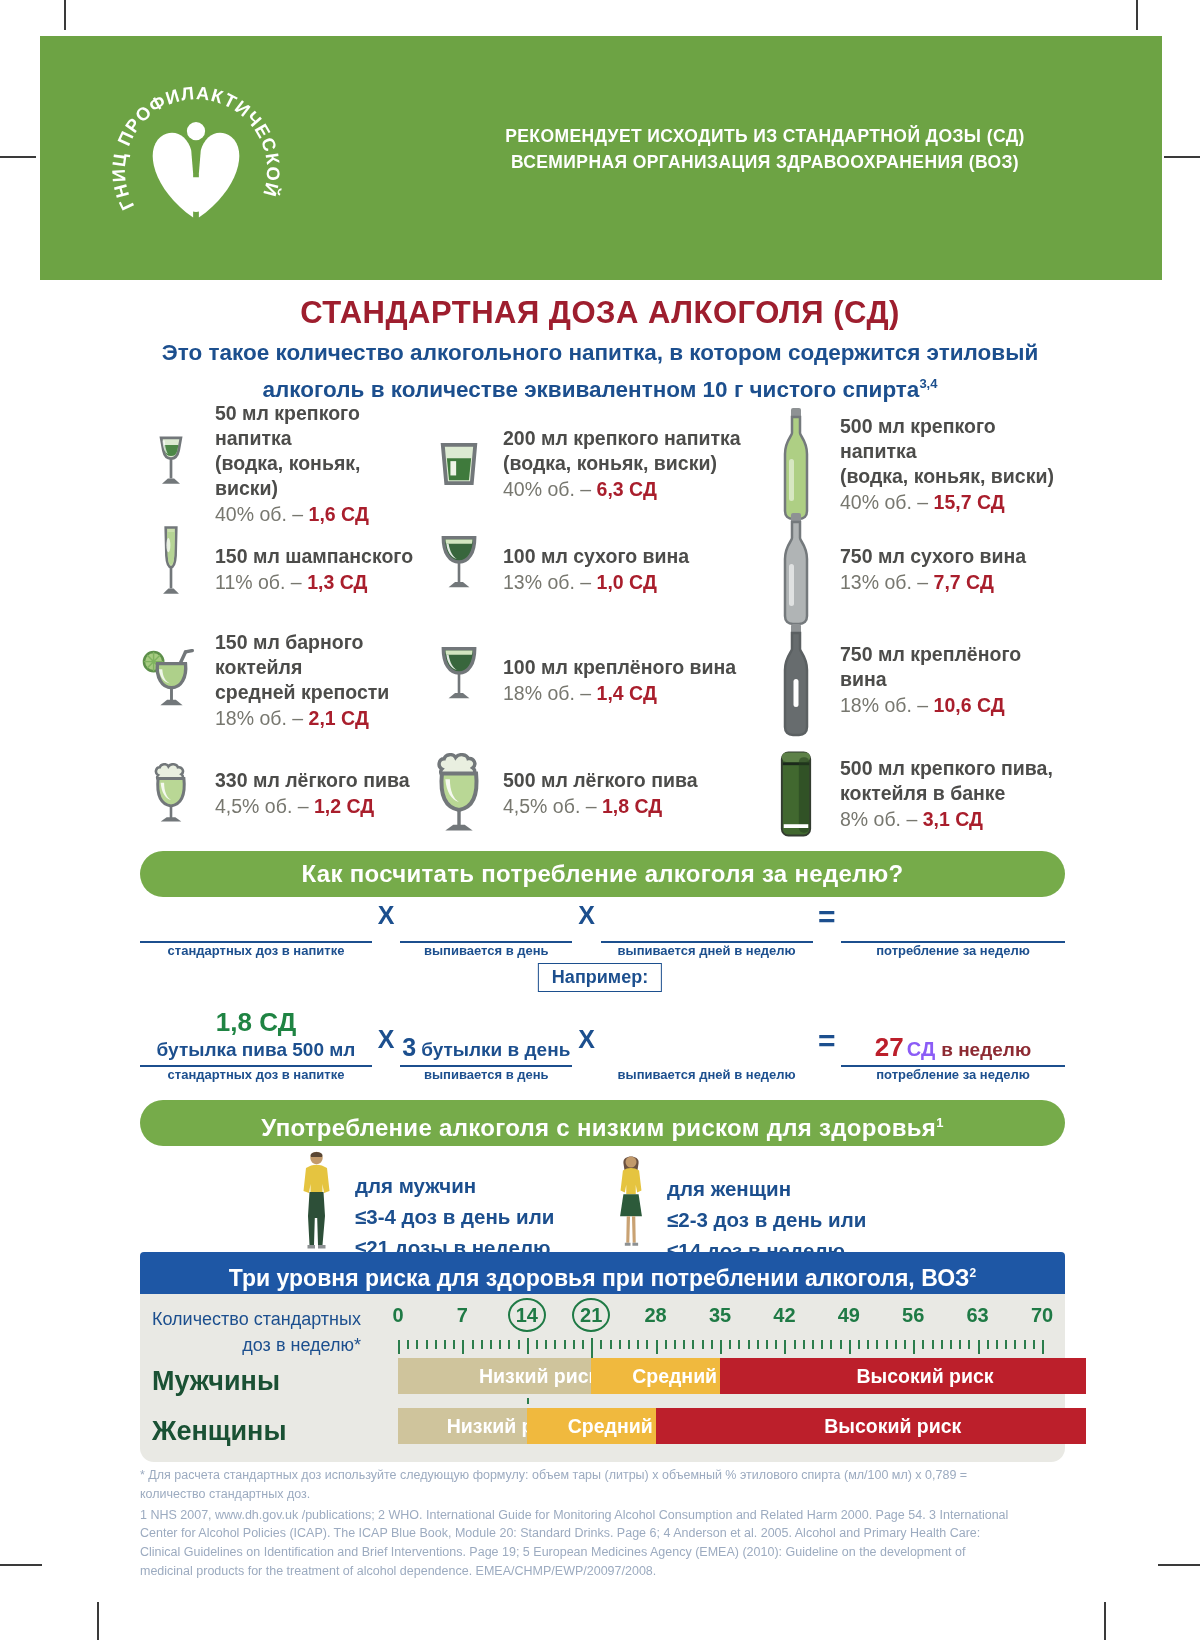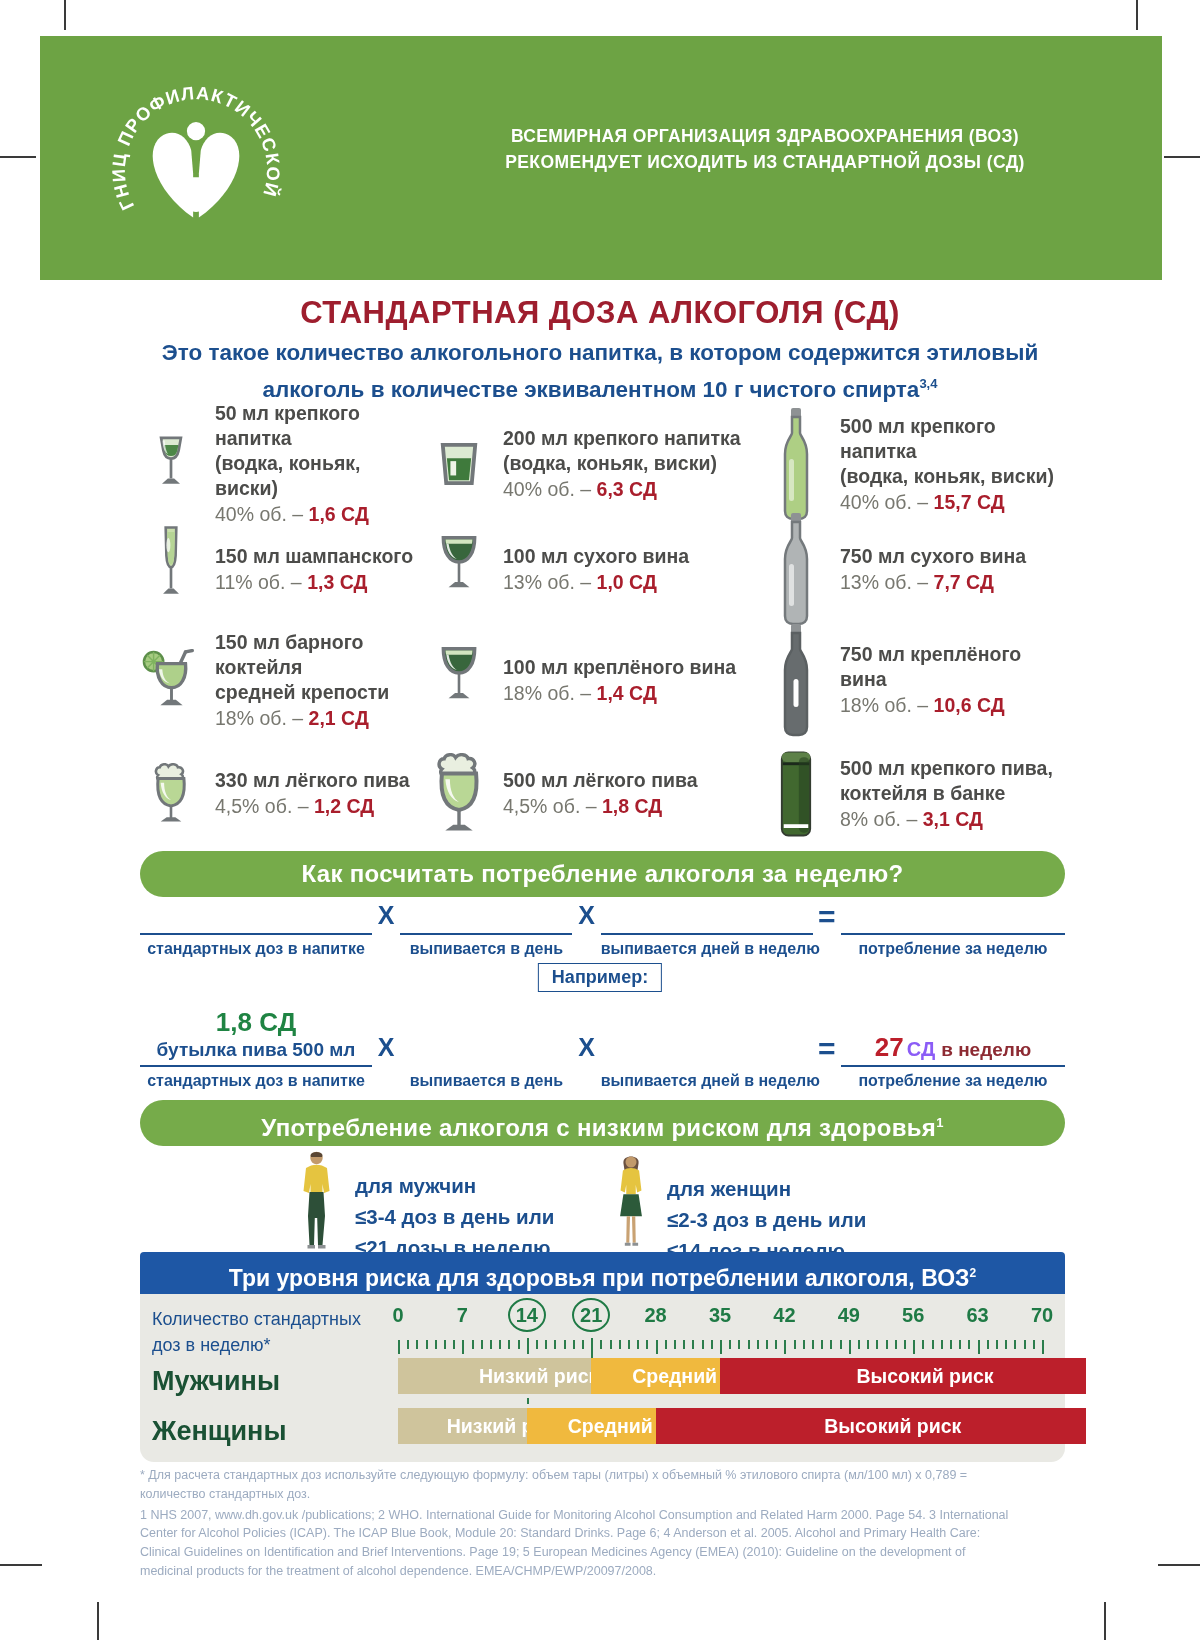--- a/index.html
+++ b/index.html
@@ -33,21 +33,21 @@
   #banner-calc{top:851px;}
   #banner-lowrisk{top:1100px;}
   
   .formula{position:absolute;left:140px;width:925px;display:flex;align-items:flex-end;}
   #formula-blank{top:900px;}
   #formula-example{top:996px;}
   .fcol{display:flex;flex-direction:column;}
   .fval{border-bottom:2.5px solid #1c4f8e;display:flex;flex-direction:column;justify-content:flex-end;align-items:center;padding-bottom:3px;}
   #formula-blank .fval{height:28px;}
   #formula-example .fval{min-height:66px;}
-  .flab{font-size:16px;font-weight:bold;color:#1c4f8e;text-align:center;padding-top:5px;white-space:nowrap;}
+  .flab{font-size:13px;font-weight:bold;color:#1c4f8e;text-align:center;white-space:nowrap;}
   .c0{width:232px;}.c1{width:172px;}.c2{width:212px;}.c3{width:224px;}
   .fop{flex:1;display:flex;justify-content:center;align-items:flex-end;}
   .fop span{font-size:25px;font-weight:bold;color:#1c4f8e;padding-bottom:28px;}
   .fop.eq span{font-size:30px;padding-bottom:24px;}
   .example-box{position:absolute;left:50%;transform:translateX(-50%);top:963px;border:1.5px solid #1c4f8e;
                color:#1c4f8e;font-size:18px;font-weight:bold;padding:3px 13px;background:#fff;}
   .big{font-size:26px;font-weight:bold;line-height:29px;}
   .green{color:#1f8443;}
   .med{font-size:19px;font-weight:bold;line-height:25px;white-space:nowrap;}
   .blue{color:#1c4f8e;}
@@ -58,21 +58,21 @@
   
   .pgroup{position:absolute;display:flex;gap:17px;align-items:flex-start;}
   #pg-men{left:296px;top:1150px;}
   #pg-women{left:612px;top:1153px;}
   .plines{font-size:20.5px;font-weight:bold;color:#1c4f8e;line-height:31px;margin-top:20px;}
   
   .banner-blue{position:absolute;left:140px;top:1252px;width:925px;height:42px;background:#1e57a5;
                color:#fff;font-weight:bold;font-size:23px;text-align:center;line-height:42px;border-radius:4px 4px 0 0;}
   .banner-blue sup{font-size:12px;}
   .panel{position:absolute;left:140px;top:1294px;width:925px;height:168px;background:#e9e9e4;border-radius:0 0 14px 14px;}
-  .axis-label{position:absolute;left:12px;top:12px;font-size:18px;color:#1c4f8e;line-height:26px;}
+  .axis-label{position:absolute;left:12px;top:12px;font-size:18px;color:#1c4f8e;line-height:26px;text-align:right;}
   .row-label{position:absolute;left:12px;font-size:27px;font-weight:bold;color:#1a5134;}
   .track{position:absolute;left:258px;top:0;width:644px;height:100%;}
   .num{position:absolute;top:7px;transform:translateX(-50%);font-size:20px;font-weight:bold;color:#1f7a45;
        height:28px;display:flex;align-items:center;justify-content:center;}
   .num.circ{border:2px solid #1f7a45;border-radius:50%;width:34px;height:30px;top:4px;}
   .tick{position:absolute;top:46px;width:2px;height:9px;background:#2b7d4c;z-index:0;}
   .tick.tall{height:14px;}
   .guide{position:absolute;border-left:2px dashed #2b7d4c;width:0;z-index:0;}
   .bar{position:absolute;left:0;width:100%;height:36px;z-index:1;}
   .seg{position:absolute;top:0;height:100%;display:flex;align-items:center;justify-content:center;
@@ -107,22 +107,22 @@
         <g>
           <circle cx="100" cy="72" r="9.5" fill="#fff"></circle>
           <path d="M97 162 C 55 132 46 92 63 78 C 76 68 91 76 95 92 L 97 116 Z" fill="#fff"></path>
           <path d="M103 162 C 145 132 154 92 137 78 C 124 68 109 76 105 92 L 103 116 Z" fill="#fff"></path>
           <path d="M95.5 120 h9 l2.5 34 c-3 3 -11 3 -14 0 Z" fill="#fff"></path>
         </g>
       </svg>
     </div>
     <div class="hdr-text">
       <div class="hdr-sub">
+        <div>РЕКОМЕНДУЕТ ИСХОДИТЬ ИЗ СТАНДАРТНОЙ ДОЗЫ (СД)</div>
         <div>ВСЕМИРНАЯ ОРГАНИЗАЦИЯ ЗДРАВООХРАНЕНИЯ (ВОЗ)</div>
-        <div>РЕКОМЕНДУЕТ ИСХОДИТЬ ИЗ СТАНДАРТНОЙ ДОЗЫ (СД)</div>
       </div>
     </div>
   </header>
 
   <div class="sd-title">СТАНДАРТНАЯ ДОЗА АЛКОГОЛЯ (СД)</div>
   <div class="sd-desc">
     <div>Это такое количество алкогольного напитка, в котором содержится этиловый</div>
     <div><span>алкоголь в количестве эквивалентном 10 г чистого спирта</span><sup>3,4</sup></div>
   </div>
 
@@ -343,20 +343,23 @@
         <div class="fval">
           <div class="big green">1,8 СД</div>
           <div class="med blue">бутылка пива  500 мл</div>
         </div>
         <div class="flab">стандартных доз в напитке</div>
       </div>
       <div class="fop">
         <span>X</span>
       </div>
       <div class="fcol c1">
+        <div class="fval">
+          <div class="med blue"><span class="bignum">3</span>бутылки в день</div>
+        </div>
         <div class="flab">выпивается в день</div>
       </div>
       <div class="fop">
         <span>X</span>
       </div>
       <div class="fcol c2">
         <div class="flab">выпивается дней в неделю</div>
       </div>
       <div class="fop eq">
         <span>=</span>

